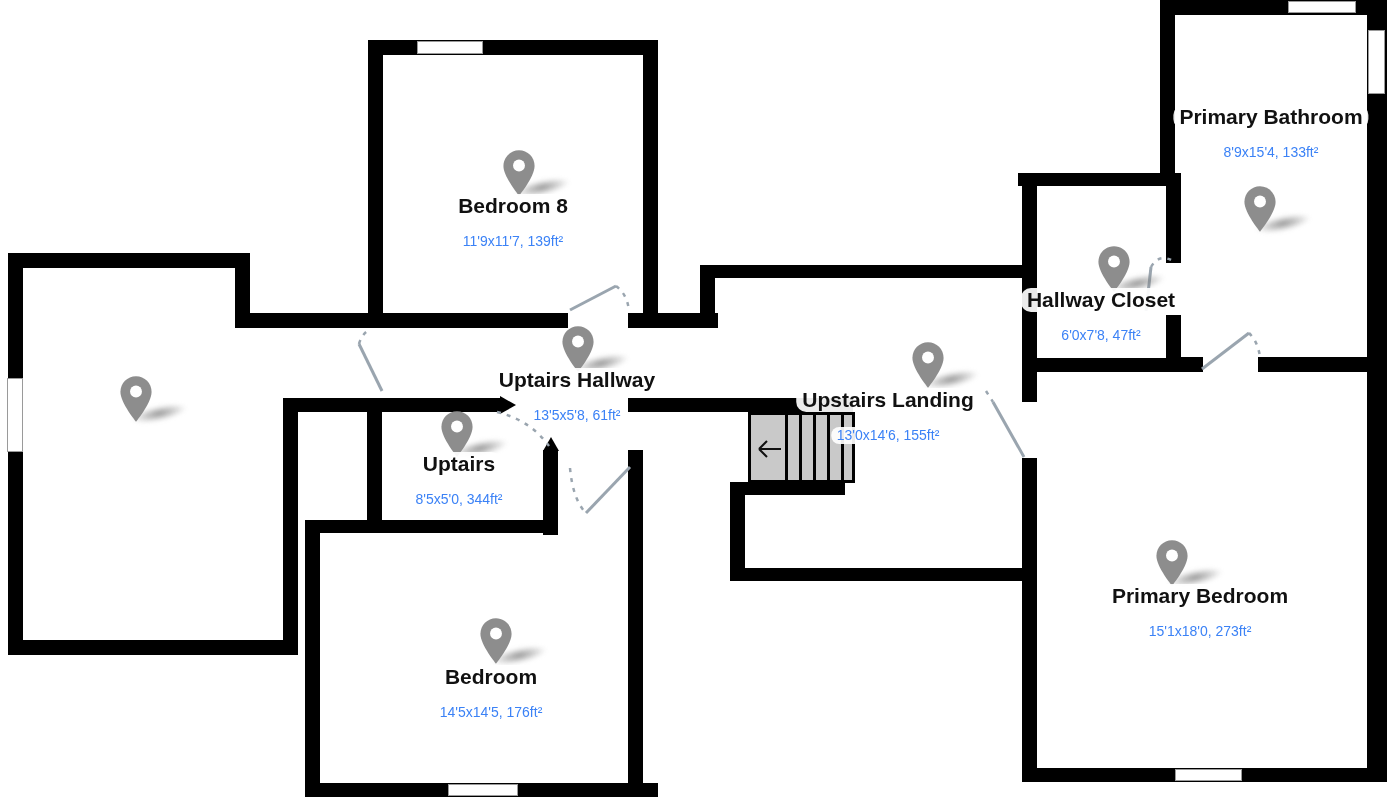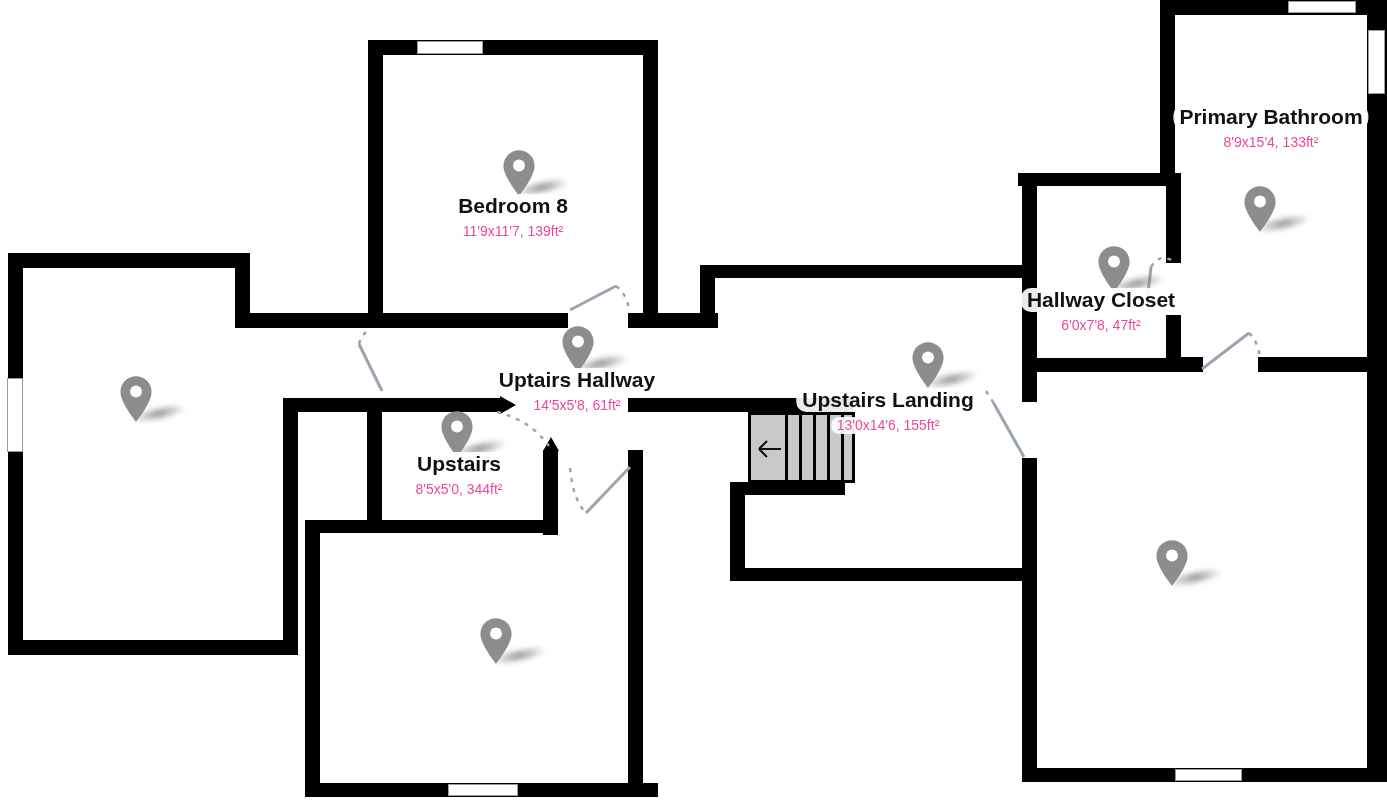--- a/index.html
+++ b/index.html
@@ -25,21 +25,21 @@
     background:radial-gradient(closest-side, rgba(120,120,120,.8), rgba(120,120,120,0));
     filter:blur(2px);transform:rotate(-12deg);z-index:-1;
   }
   .pin svg{display:block;}
   .room-label{position:absolute;transform:translateX(-50%);text-align:center;z-index:5;}
   .room-name{
     font-size:21px;font-weight:bold;color:#111;white-space:nowrap;line-height:1.15;
     background:rgba(255,255,255,.92);border-radius:10px;padding:0 6px;display:inline-block;
   }
   .room-dims{
-    font-size:14px;color:#ec4899;white-space:nowrap;line-height:1.2;margin-top:5px;
+    font-size:14px;color:#3b82f6;white-space:nowrap;line-height:1.2;margin-top:15px;
     background:rgba(255,255,255,.92);border-radius:8px;padding:0 5px;display:inline-block;
   }
 </style>
 </head>
 <body>
 
 <div class="canvas">
 
   <div class="wall" style="left:368px;top:40px;width:290px;height:15px"></div>
   <div class="wall" style="left:368px;top:40px;width:15px;height:288px"></div>
@@ -182,32 +182,40 @@
         <circle cx="12" cy="10.7" r="4.2" fill="#fff"></circle>
       </svg>
   </div>
 
   <div class="room-label" style="left:513px;top:194px">
     <div class="room-name">Bedroom 8</div><br>
     <div class="room-dims">11'9x11'7, 139ft²</div>
   </div>
   <div class="room-label" style="left:577px;top:368px">
     <div class="room-name">Uptairs Hallway</div><br>
-    <div class="room-dims">14'5x5'8, 61ft²</div>
+    <div class="room-dims">13'5x5'8, 61ft²</div>
   </div>
   <div class="room-label" style="left:459px;top:452px">
-    <div class="room-name">Upstairs</div><br>
+    <div class="room-name">Uptairs</div><br>
     <div class="room-dims">8'5x5'0, 344ft²</div>
+  </div>
+  <div class="room-label" style="left:491px;top:665px">
+    <div class="room-name">Bedroom</div><br>
+    <div class="room-dims">14'5x14'5, 176ft²</div>
   </div>
   <div class="room-label" style="left:888px;top:388px">
     <div class="room-name">Upstairs Landing</div><br>
     <div class="room-dims">13'0x14'6, 155ft²</div>
   </div>
   <div class="room-label" style="left:1101px;top:288px">
     <div class="room-name">Hallway Closet</div><br>
     <div class="room-dims">6'0x7'8, 47ft²</div>
   </div>
   <div class="room-label" style="left:1271px;top:105px">
     <div class="room-name">Primary Bathroom</div><br>
     <div class="room-dims">8'9x15'4, 133ft²</div>
   </div>
+  <div class="room-label" style="left:1200px;top:584px">
+    <div class="room-name">Primary Bedroom</div><br>
+    <div class="room-dims">15'1x18'0, 273ft²</div>
+  </div>
 
 </div>
 
 </body></html>

